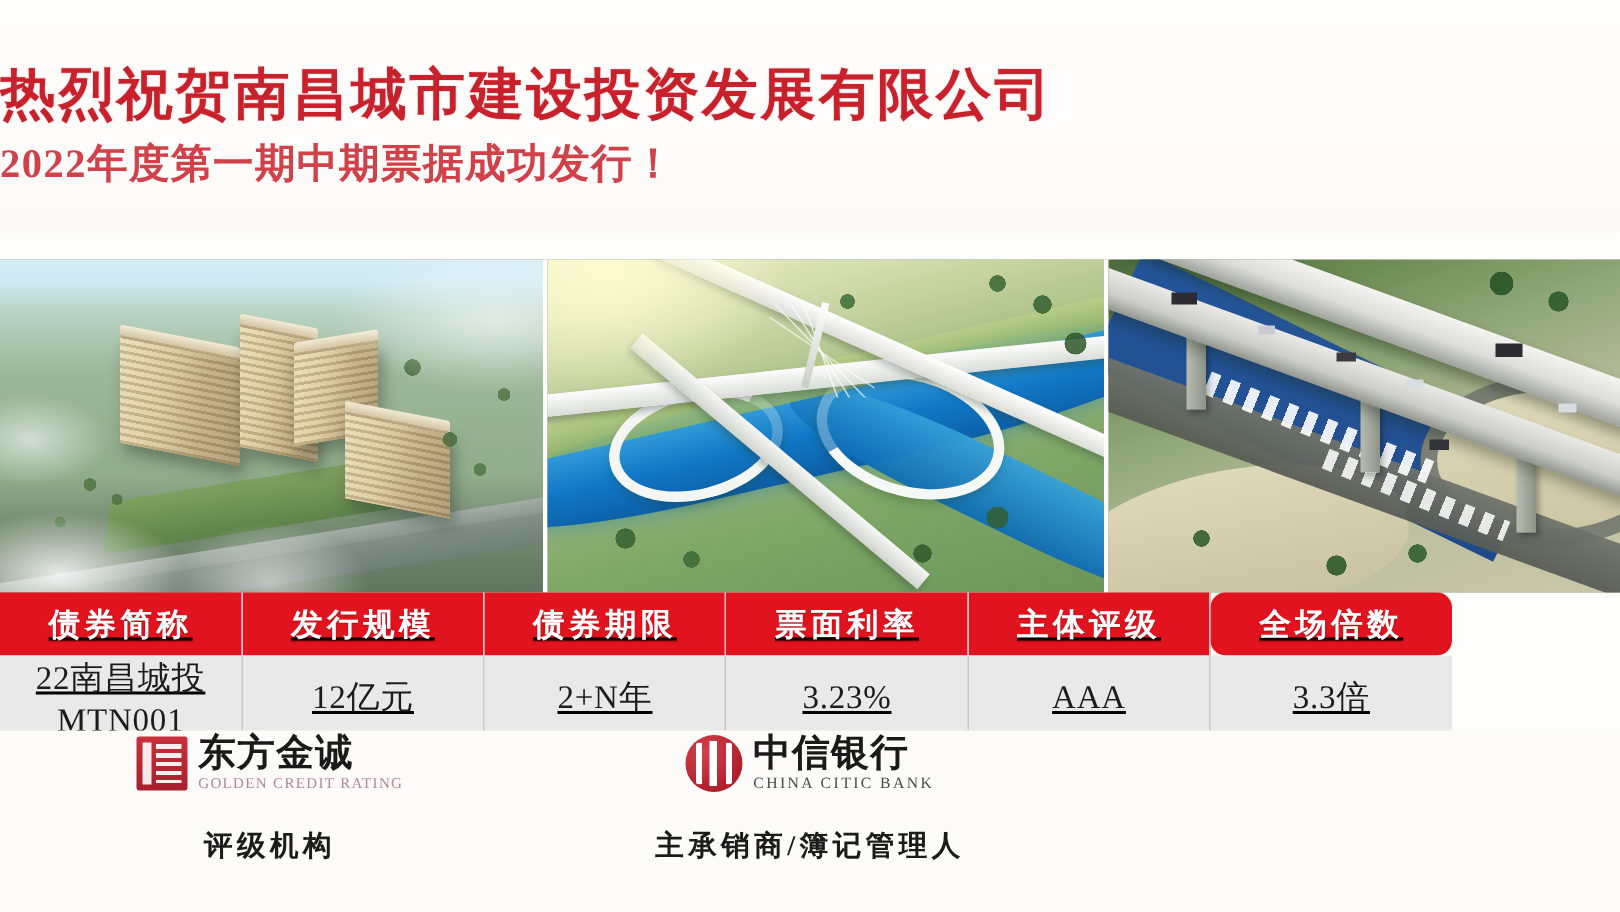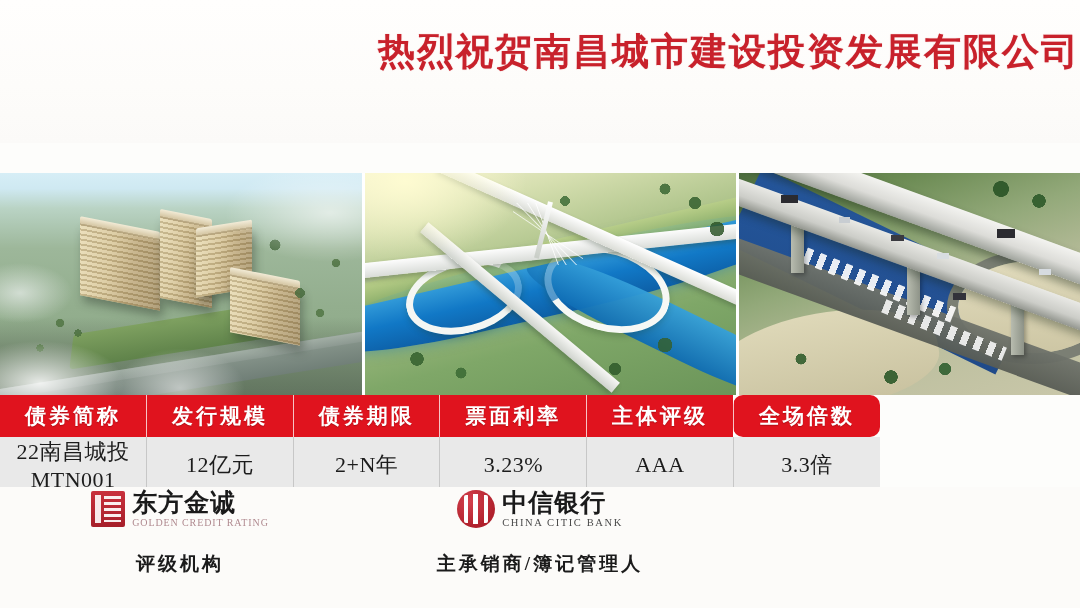--- a/index.html
+++ b/index.html
@@ -11,23 +11,23 @@
   }
   .poster {
     position: relative;
     width: 1080px; height: 608px;
     background: #fdfdfb;
   }
 
   
   .headline {
     position: absolute;
-    left: 0; top: 0; width: 1080px; height: 143px;
+    left: 0; top: 12px; width: 1080px; height: 143px;
     background: linear-gradient(180deg,#fffefd 0%,#fdfcfa 60%,#fbfaf8 100%);
-    text-align: right;
+    text-align: left;
   }
   .hl-1 {
     margin-top: 33px;
     font-size: 37px;
     font-weight: bold;
     letter-spacing: 2px;
     color: #c8212b;
     text-shadow: 0 0 1px rgba(200,33,43,.45);
     line-height: 1.05;
     white-space: nowrap;
@@ -306,23 +306,24 @@
       radial-gradient(circle 8px  at 16px 150px, #38683200 60%, transparent 62%);
     opacity:.9;
   }
 
   
   .table-wrap {
     position: absolute;
     left: 0; top: 395px; width: 1080px;
   }
   table.bond {
-    width: 880px;
+    width: 968px;
     border-collapse: collapse;
     table-layout: fixed;
+    text-decoration: underline;
   }
   table.bond th {
     background: #e0131e;
     color: #ffffff;
     font-size: 21px;
     font-weight: bold;
     letter-spacing: 3px;
     height: 42px;
     border-right: 1px solid rgba(255,255,255,.75);
     text-shadow: 0 1px 1px rgba(90,0,0,.35);
@@ -426,20 +427,21 @@
     background:#ffffff; z-index:2;
   }
 </style>
 </head>
 <body>
 
 <div class="poster">
 
   <div class="headline">
     <div class="hl-1">热烈祝贺南昌城市建设投资发展有限公司</div>
+    <div class="hl-2">2022年度第一期中期票据成功发行！</div>
   </div>
 
   <div class="photos">
 
     <div class="photo p1">
       <div class="p1-sky"></div>
       <div class="p1-ground"></div>
       <div class="p1-road"></div>
       <div class="p1-road2"></div>
       <div class="p1-lawn"></div>

